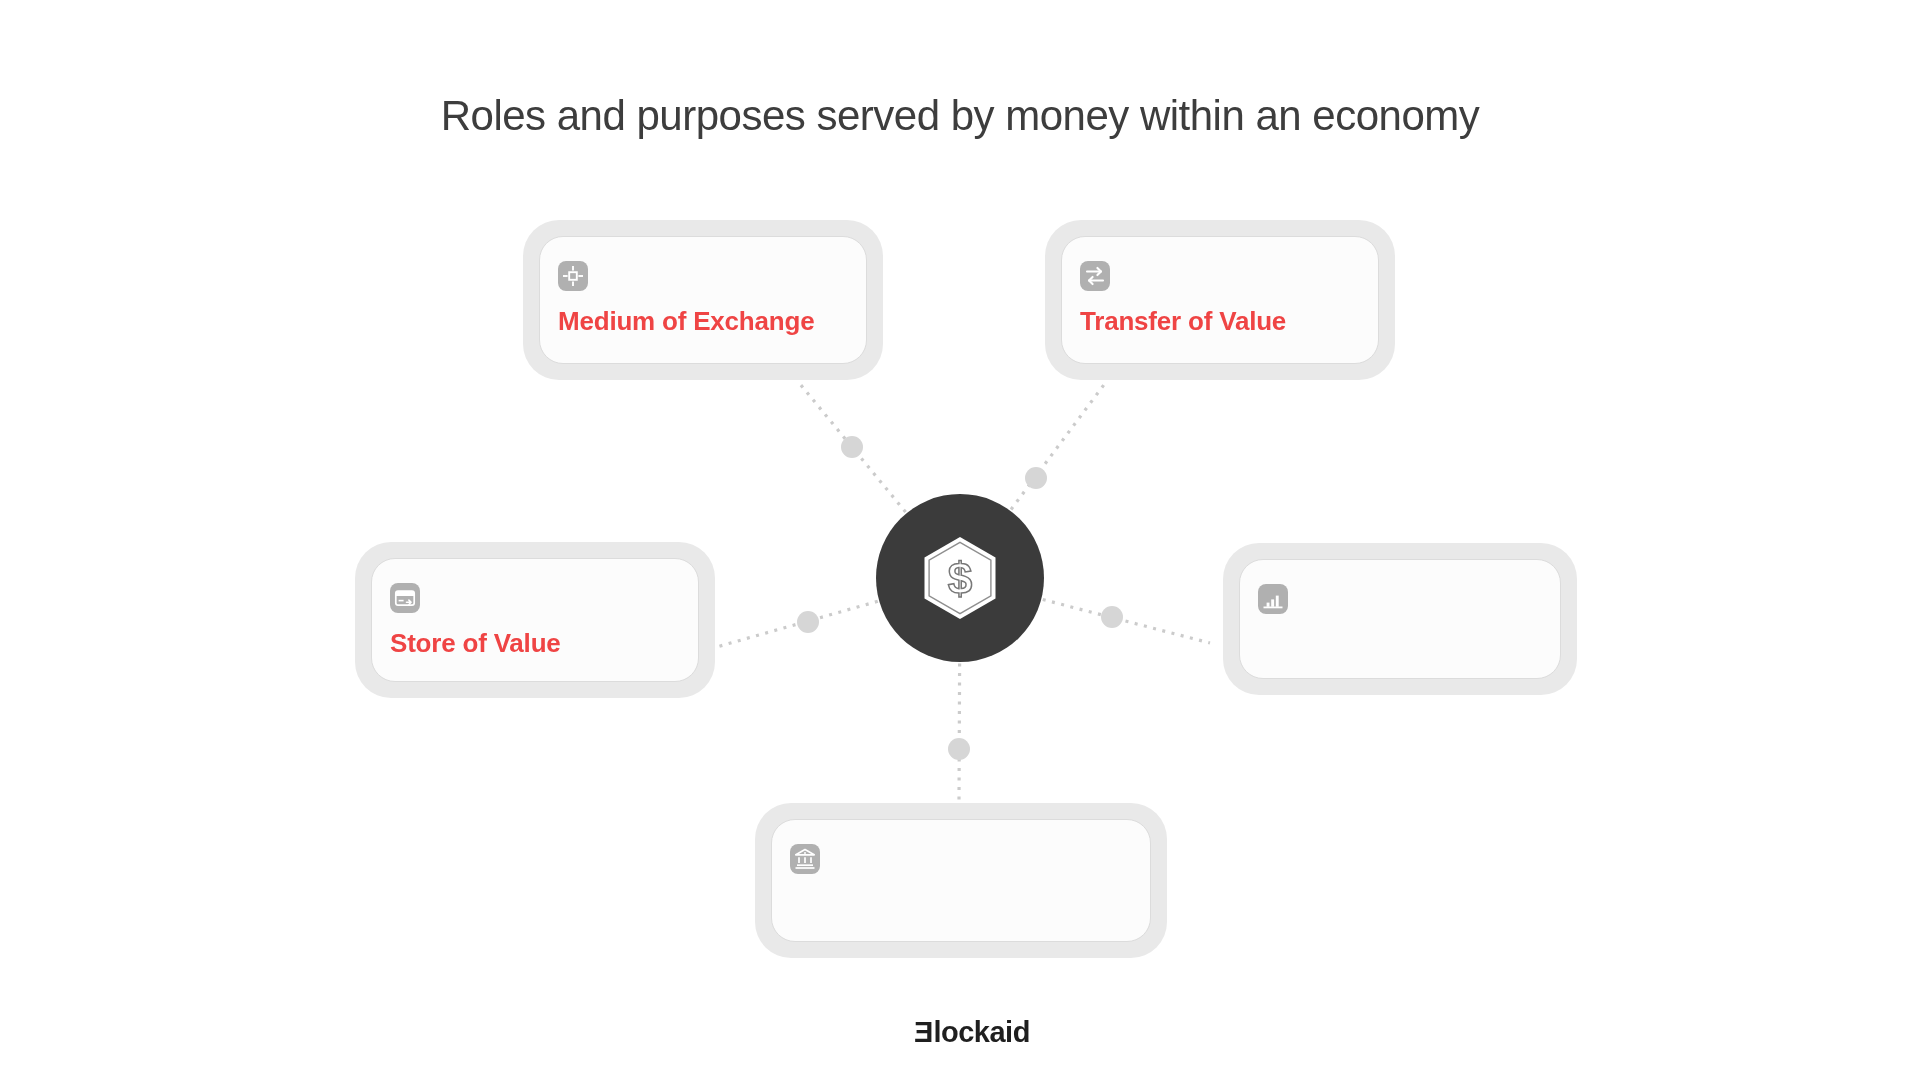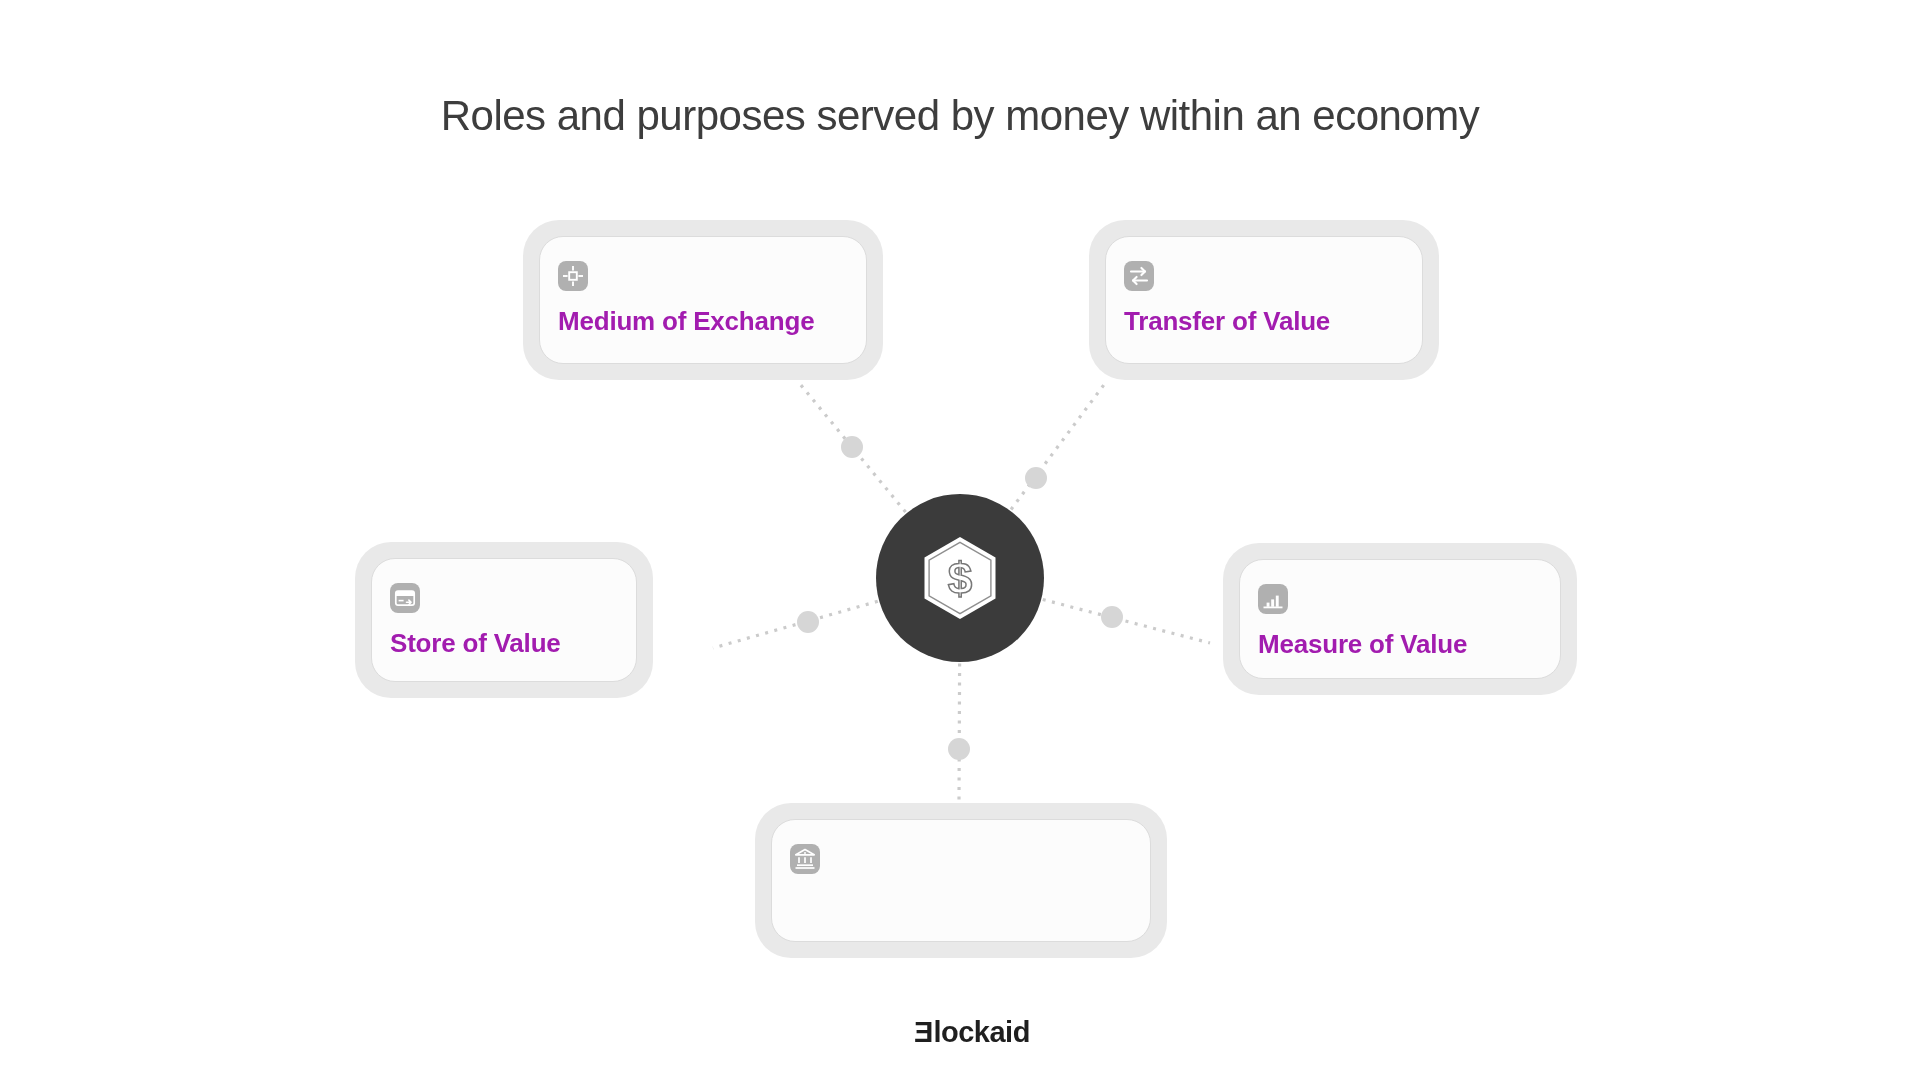--- a/index.html
+++ b/index.html
@@ -45,28 +45,28 @@
     width: 30px; height: 30px;
     border-radius: 8px;
     background: #b0b0b0;
     display: flex; align-items: center; justify-content: center;
     margin-bottom: 15px;
   }
   .icon-box svg { display: block; }
   .card-label {
     font-size: 26px;
     font-weight: 700;
-    color: #a21caf;
+    color: #ef4444;
     letter-spacing: -0.2px;
     white-space: nowrap;
   }
 
   .card--medium   { left: 523px;  top: 220px; width: 360px; height: 160px; }
-  .card--transfer { left: 1045px; top: 220px; width: 350px; height: 160px; margin-left: 44px; }
-  .card--store    { left: 355px;  top: 542px; width: 298px; height: 156px; }
+  .card--transfer { left: 1045px; top: 220px; width: 350px; height: 160px; }
+  .card--store    { left: 355px;  top: 542px; width: 360px; height: 156px; }
   .card--measure  { left: 1223px; top: 543px; width: 354px; height: 152px; }
   .card--deferred { left: 755px;  top: 803px; width: 412px; height: 155px; }
 
   .center-circle {
     position: absolute;
     left: 876px; top: 494px;
     width: 168px; height: 168px;
     border-radius: 50%;
     background: #3b3b3b;
     z-index: 4;
@@ -156,21 +156,20 @@
   <div class="card card--measure">
     <div class="card-inner">
       <div class="icon-box">
         <svg width="30" height="30" viewBox="0 0 30 30">
           <line x1="5.5" y1="23.4" x2="24.5" y2="23.4" stroke="#ffffff" stroke-width="1.8"></line>
           <rect x="8.6" y="18.6" width="2.9" height="4.2" fill="#ffffff"></rect>
           <rect x="13.2" y="15.4" width="2.9" height="7.4" fill="#ffffff"></rect>
           <rect x="17.8" y="11.6" width="2.9" height="11.2" fill="#ffffff"></rect>
         </svg>
       </div>
-      <div class="card-label">Measure of Value</div>
     </div>
   </div>
 
   <div class="card card--deferred">
     <div class="card-inner">
       <div class="icon-box">
         <svg width="30" height="30" viewBox="0 0 30 30" fill="none" stroke="#ffffff" stroke-width="1.7" stroke-linejoin="round">
           <path d="M5.8 10.8 L15 5.6 L24.2 10.8 Z"></path>
           <circle cx="15" cy="8.9" r="1" fill="#ffffff" stroke="none"></circle>
           <line x1="9" y1="13.2" x2="9" y2="19"></line>

